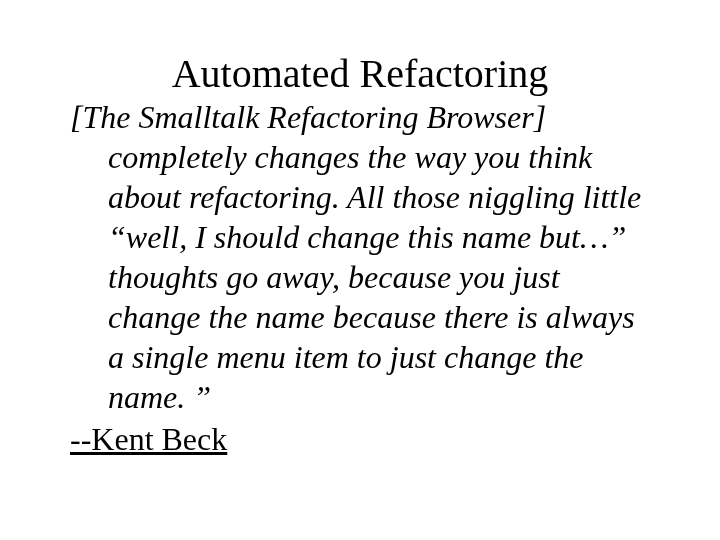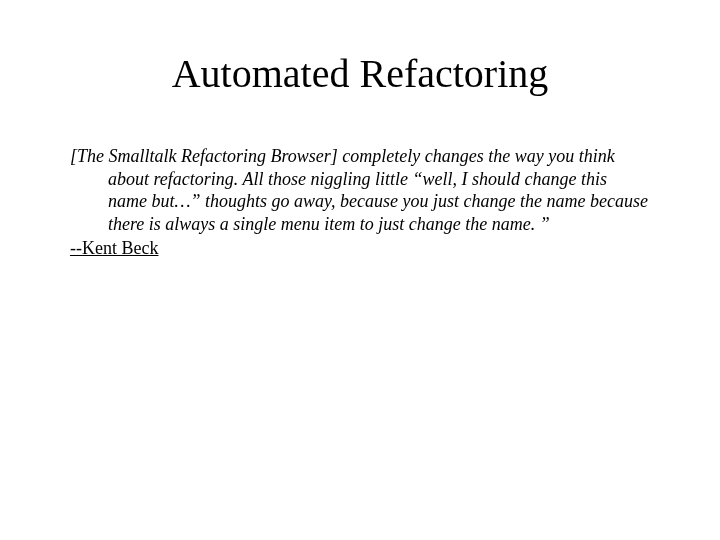--- a/index.html
+++ b/index.html
@@ -13,25 +13,24 @@
       background: #ffffff;
       font-family: "Times New Roman", Times, serif;
       color: #000000;
       padding: 50px 70px 40px 70px;
       overflow: hidden;
     }
     .slide-title {
       font-size: 40px;
       font-weight: normal;
       text-align: center;
-      margin-bottom: 48px;
       letter-spacing: 0px;
     }
     .body-block {
-      font-size: 18px;
+      font-size: 32px;
       line-height: 1.25;
       text-align: left;
     }
     .quote-text {
       font-style: italic;
       display: block;
       padding-left: 38px;
       text-indent: -38px;
     }
     .attribution {

